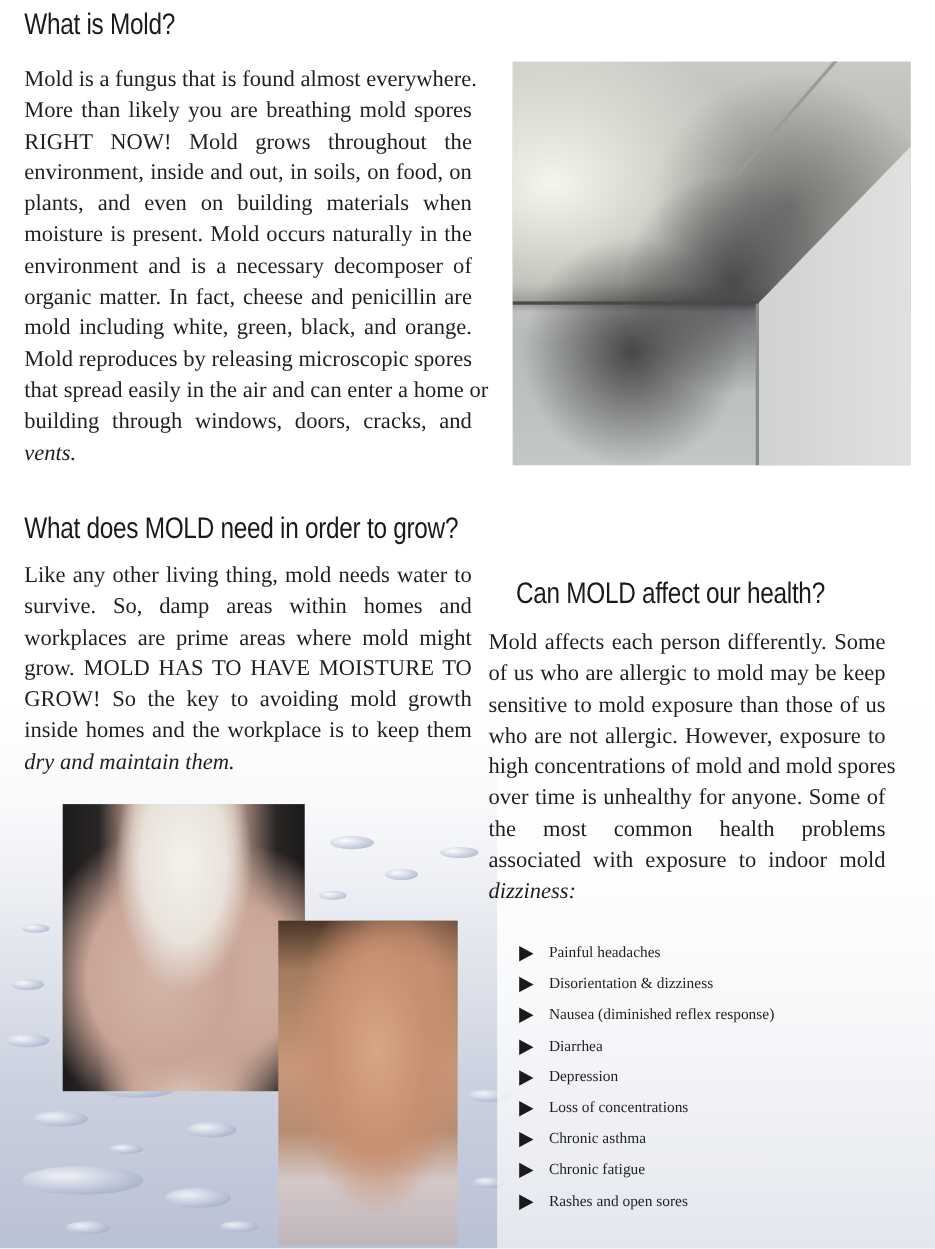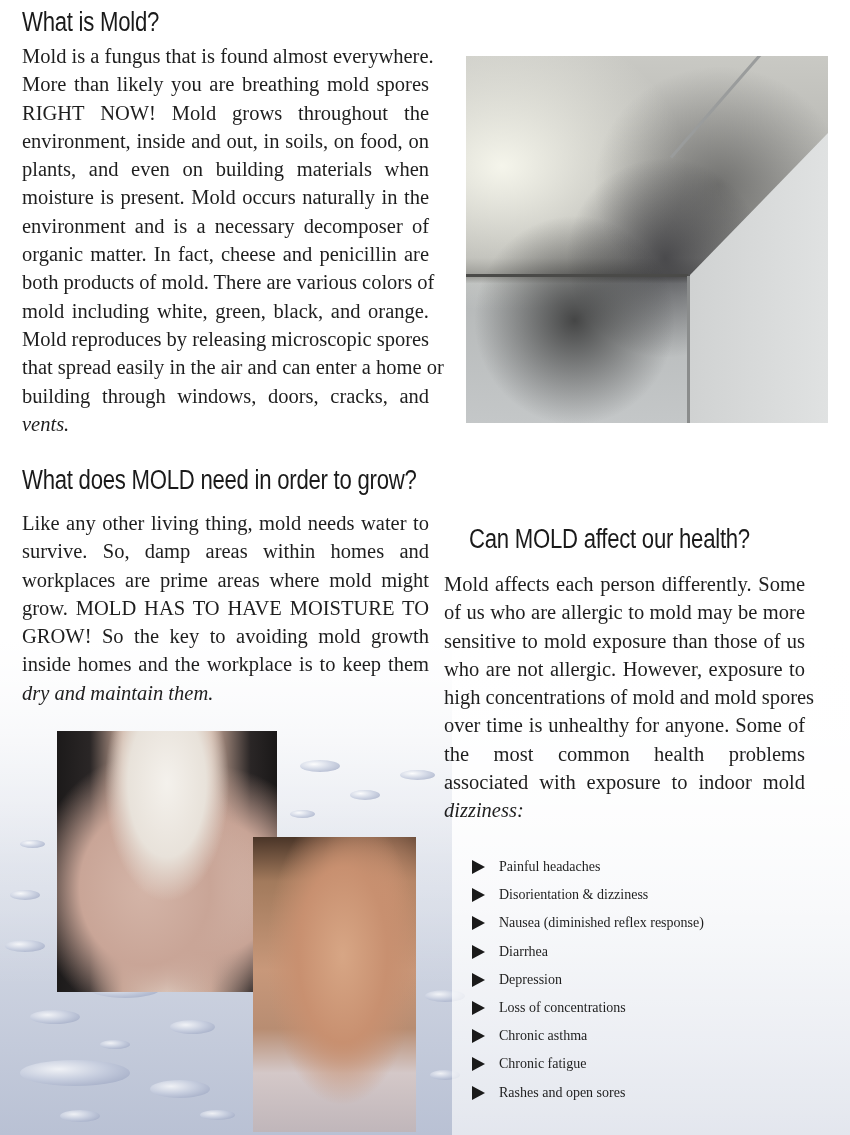--- a/index.html
+++ b/index.html
@@ -108,30 +108,29 @@
   <div class="drop" style="left:430px;top:430px;width:30px;height:10px;"></div>
   <div class="drop" style="left:300px;top:120px;width:40px;height:12px;"></div>
   <div class="drop" style="left:350px;top:150px;width:30px;height:10px;"></div>
   <div class="drop" style="left:290px;top:170px;width:25px;height:8px;"></div>
   <div class="drop" style="left:400px;top:130px;width:35px;height:10px;"></div>
 </div>
 
 <div class="right-fade"></div>
 
 <h2 style="left:22px;top:6px;font-size:27px;line-height:32px;">What is Mold?</h2>
-<div class="para" style="left:22px;top:42px;width:407px;">
+<div class="para" style="left:22px;top:58px;width:407px;">
   <span class="l">Mold is a fungus that is found almost everywhere.</span>
   <span class="l">More than likely you are breathing mold spores</span>
   <span class="l">RIGHT NOW!  Mold grows throughout the</span>
   <span class="l">environment, inside and out, in soils, on food, on</span>
   <span class="l">plants, and even on building materials when</span>
   <span class="l">moisture is present.  Mold occurs naturally in the</span>
   <span class="l">environment and is a necessary decomposer of</span>
   <span class="l">organic matter.  In fact, cheese and penicillin are</span>
-  <span class="l">both products of mold.  There are various colors of</span>
   <span class="l">mold including white, green, black, and orange.</span>
   <span class="l">Mold reproduces by releasing microscopic spores</span>
   <span class="l">that spread easily in the air and can enter a home or</span>
   <span class="l">building through windows, doors, cracks, and</span>
   <span class="l last">vents.</span>
 </div>
 
 <div class="photo mold-photo" title="Mold on ceiling corner">
   <div class="right-wall"></div>
   <div class="ceiling-edge"></div>
@@ -146,21 +145,21 @@
   <span class="l">workplaces are prime areas where mold might</span>
   <span class="l">grow. MOLD HAS TO HAVE MOISTURE TO</span>
   <span class="l">GROW!  So the key to avoiding mold growth</span>
   <span class="l">inside homes and the workplace is to keep them</span>
   <span class="l last">dry and maintain them.</span>
 </div>
 
 <h2 style="left:469px;top:523px;font-size:27px;line-height:32px;">Can MOLD affect our health?</h2>
 <div class="para" style="left:444px;top:570px;width:361px;">
   <span class="l">Mold affects each person differently.  Some</span>
-  <span class="l">of us who are allergic to mold may be more</span>
+  <span class="l">of us who are allergic to mold may be keep</span>
   <span class="l">sensitive to mold exposure than those of us</span>
   <span class="l">who are not allergic.  However, exposure to</span>
   <span class="l">high concentrations of mold and mold spores</span>
   <span class="l">over time is unhealthy for anyone. Some of</span>
   <span class="l">the most common health problems</span>
   <span class="l">associated with exposure to indoor mold</span>
   <span class="l last">dizziness:</span>
 </div>
 
 <ul class="bullets">

